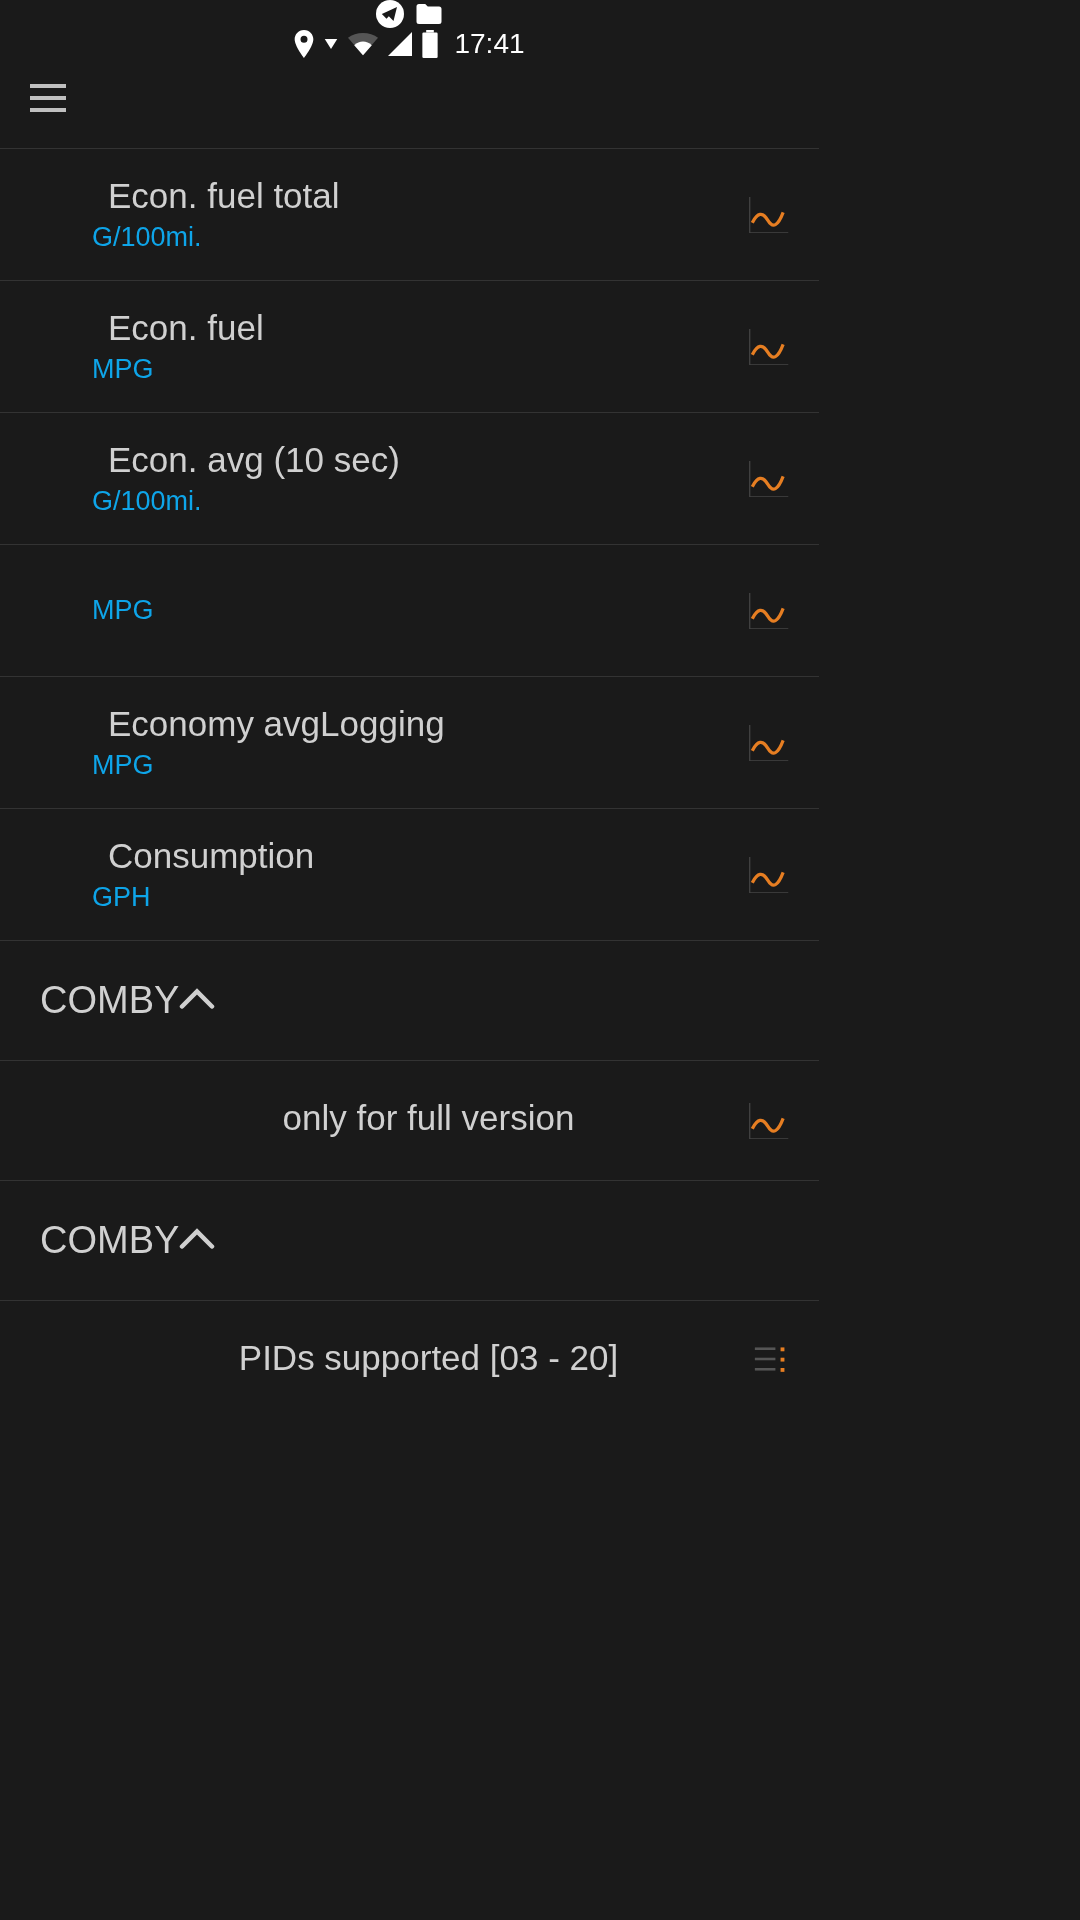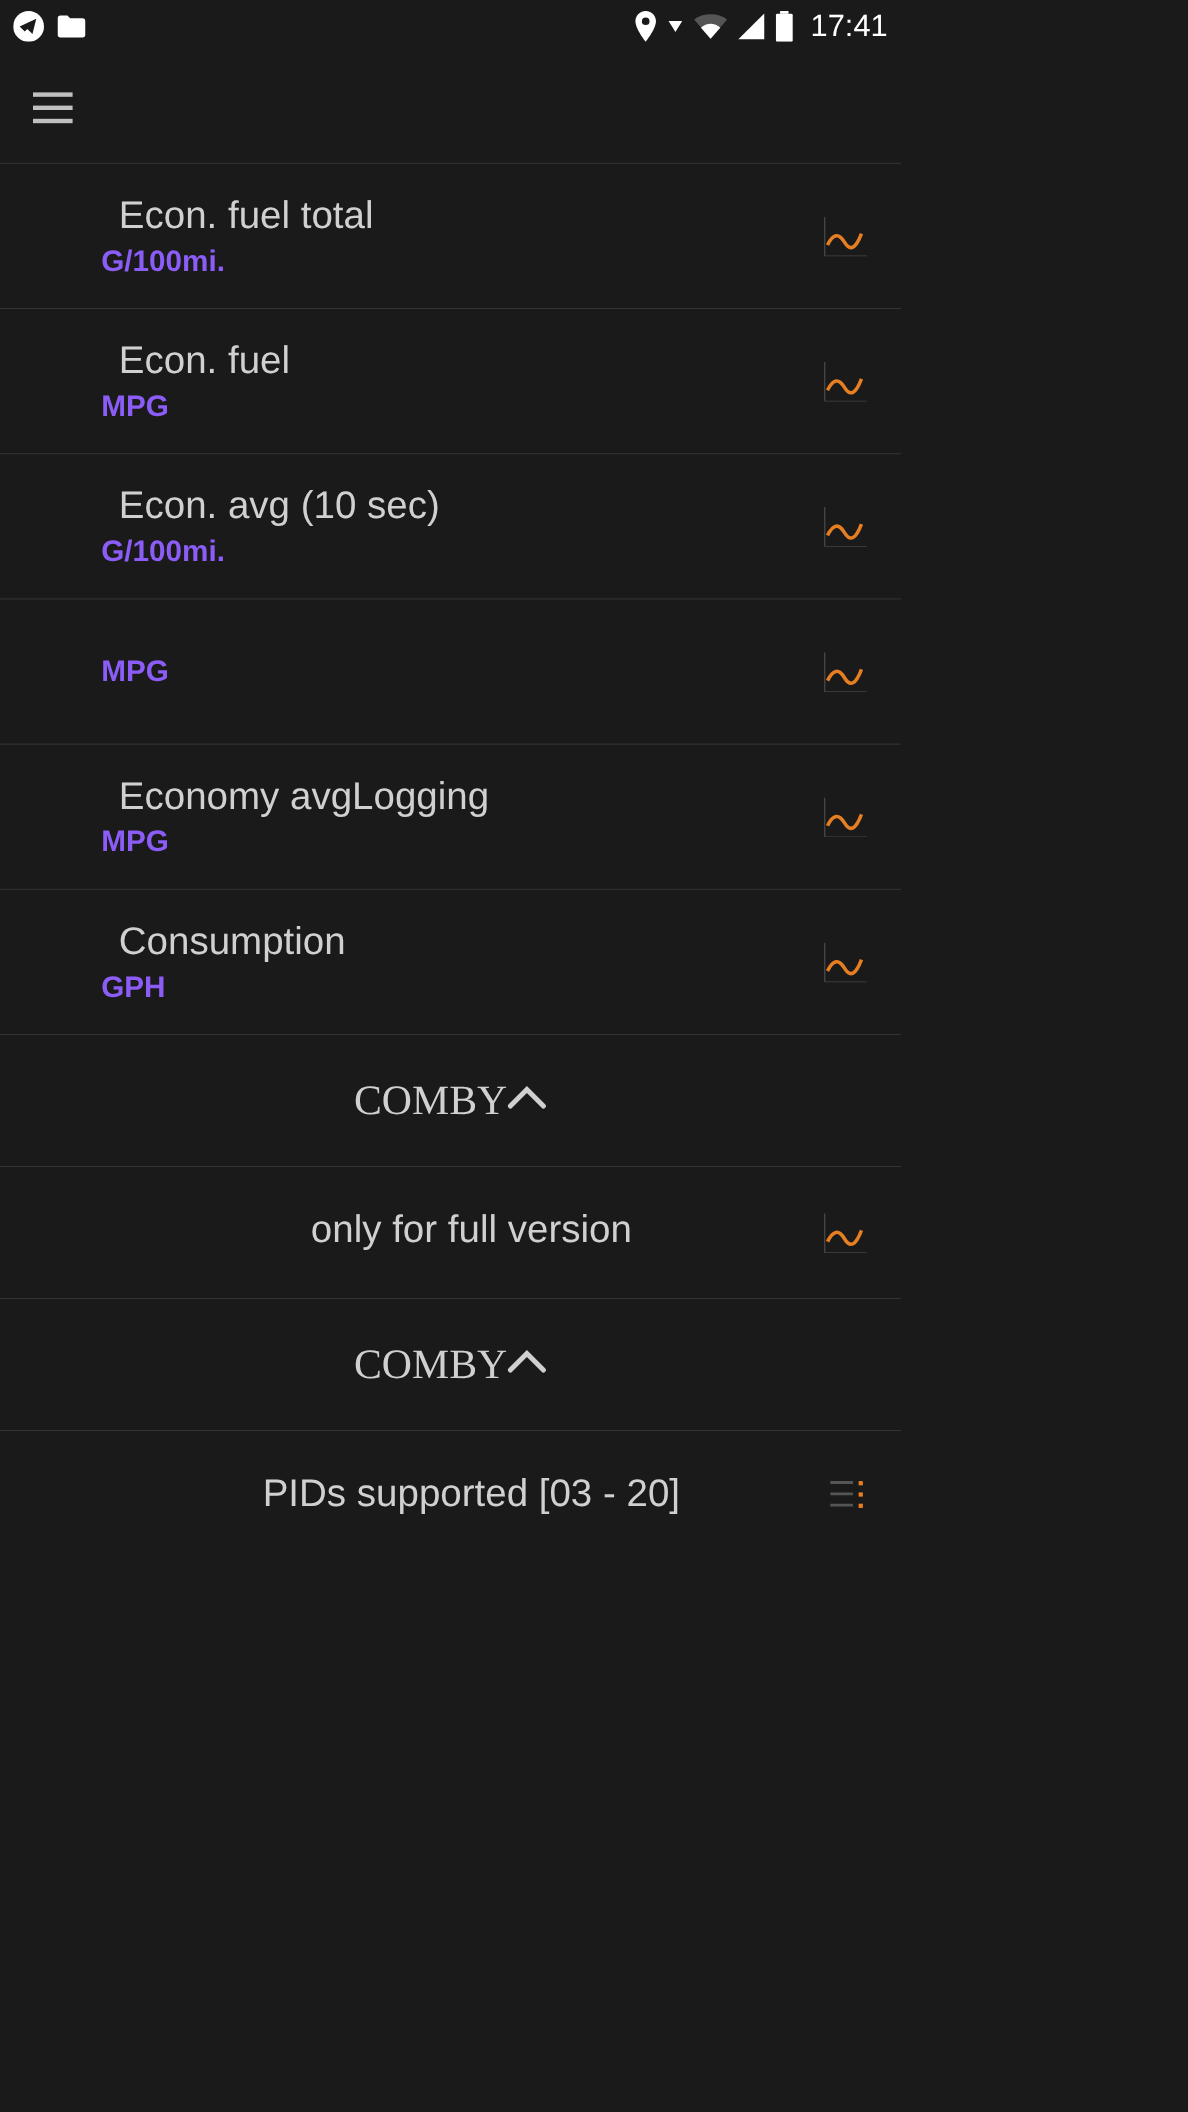--- a/index.html
+++ b/index.html
@@ -12,20 +12,21 @@
       overflow: hidden;
     }
     .status-bar {
       height: 48px;
       display: flex;
       justify-content: space-between;
       align-items: center;
       padding: 0 12px;
       background: #1a1a1a;
       color: #fff;
+      flex-direction: column;
     }
     .status-left, .status-right {
       display: flex;
       align-items: center;
       gap: 10px;
     }
     .status-right span.time {
       font-size: 28px;
       color: #fff;
       margin-left: 6px;
@@ -65,32 +66,30 @@
       flex: 1;
     }
     .item-title {
       font-size: 35px;
       color: #d0d0d0;
       margin-bottom: 6px;
       margin-left: 28px;
     }
     .item-sub {
       font-size: 27px;
-      color: #8b5cf6;
+      color: #0ea5e9;
       padding-left: 12px;
-      font-weight: bold;
     }
     .section-header {
       border-top: 1px solid #333;
       padding: 30px 40px 30px 40px;
       display: flex;
       align-items: center;
-      justify-content: center;
+      justify-content: flex-start;
       min-height: 120px;
-      font-family: Liberation Serif, serif;
     }
     .section-title {
       font-size: 38px;
       color: #d0d0d0;
     }
     .chevron {
       color: #d0d0d0;
     }
     .chart-icon {
       margin-right: 10px;

